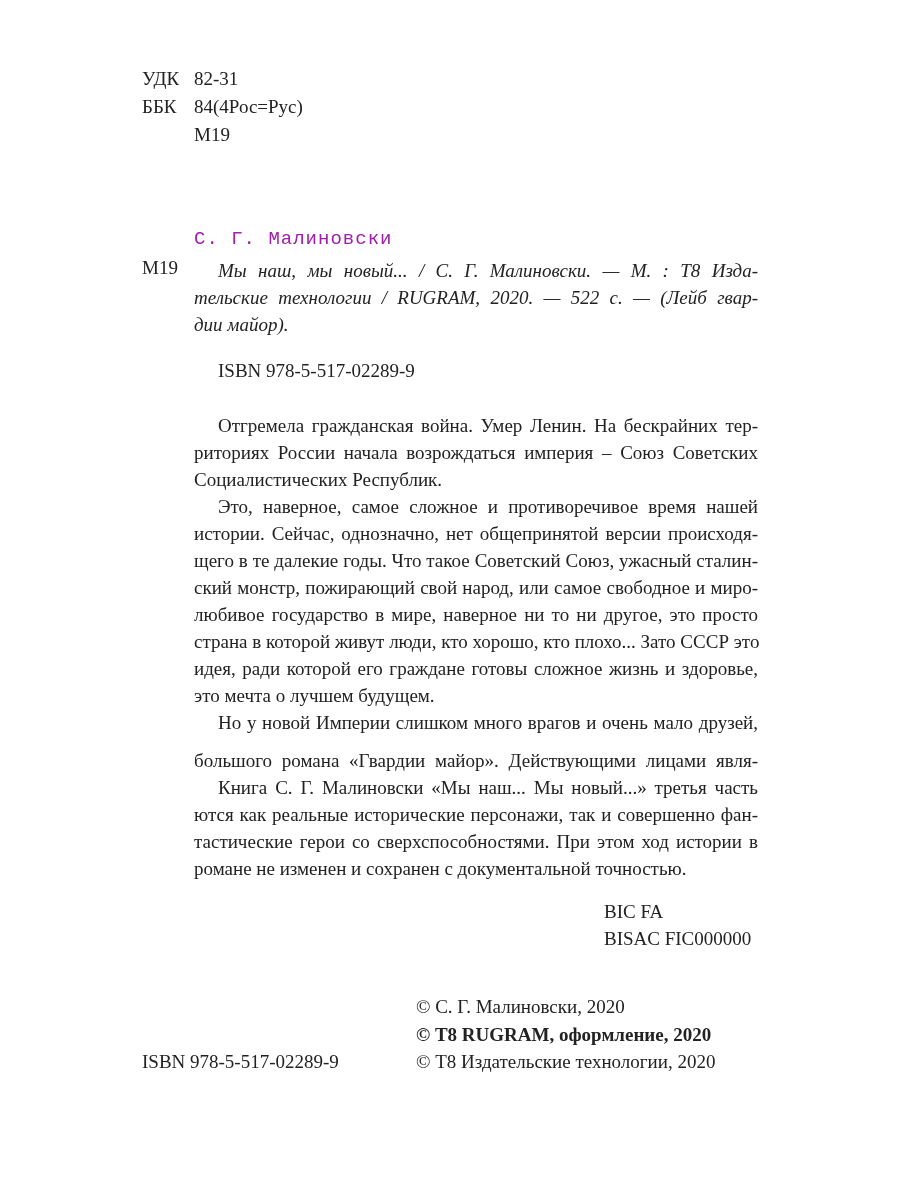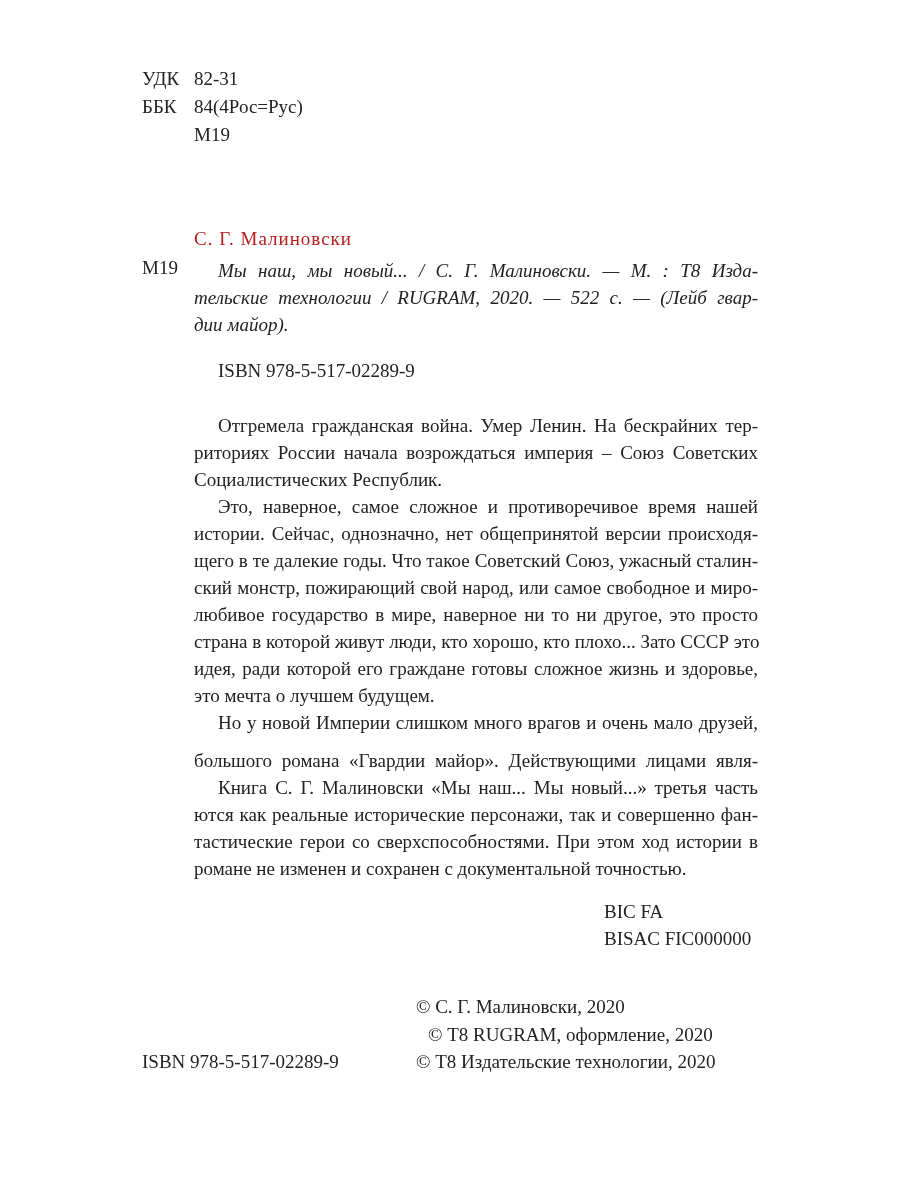--- a/index.html
+++ b/index.html
@@ -2,21 +2,21 @@
 <html><head>
 <meta charset="utf-8">
 <style>
   html, body { margin: 0; padding: 0; }
   body {
     width: 900px; height: 1200px; background: #ffffff; position: relative;
     font-family: "Liberation Serif", "DejaVu Serif", serif; color: #222222;
     font-size: 19px; overflow: hidden;
   }
   .abs { position: absolute; white-space: nowrap; }
-  .author { font-family: Liberation Serif, serif; font-size: 19px; letter-spacing: 1px; color: #b91c1c; }
+  .author { font-family: Liberation Mono, monospace; font-size: 19px; letter-spacing: 1px; color: #a21caf; }
   .blk { position: absolute; left: 218px; width: 540px; }
   .line { height: 27px; line-height: 27px; white-space: nowrap; }
   .jl { text-align: justify; text-align-last: justify; }
 </style>
 </head>
 <body>
 
 <div>
   <span class="abs" style="left:142px; top:68px;">УДК</span>
   <span class="abs" style="left:194px; top:68px;">82-31</span>
@@ -66,15 +66,15 @@
 </div>
 
 <div>
   <span class="abs" style="left:604px; top:901px;">BIC FA</span>
   <span class="abs" style="left:604px; top:928px;">BISAC FIC000000</span>
 </div>
 
 <div>
   <span class="abs" style="left:142px; top:1051px;">ISBN 978-5-517-02289-9</span>
   <span class="abs" style="left:416px; top:996px;">© С. Г. Малиновски, 2020</span>
-  <span class="abs" style="left:428px; top:1024px;">© Т8 RUGRAM, оформление, 2020</span>
+  <span class="abs" style="left:416px; top:1024px;font-weight:bold;">© Т8 RUGRAM, оформление, 2020</span>
   <span class="abs" style="left:416px; top:1051px;">© Т8 Издательские технологии, 2020</span>
 </div>
 
 </body></html>

